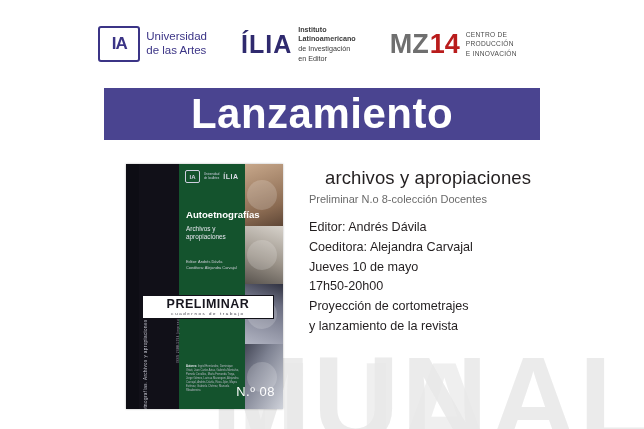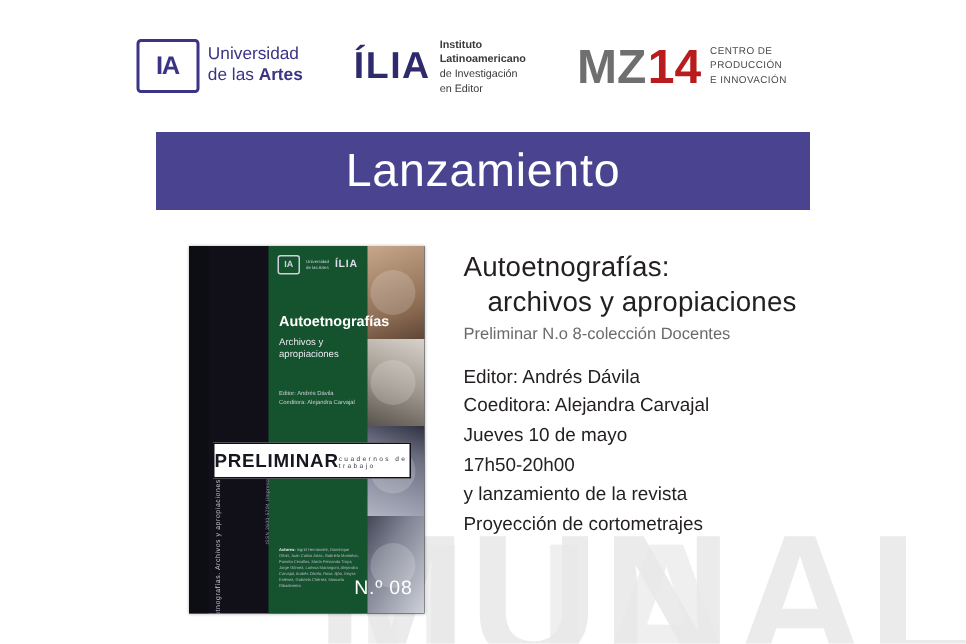--- a/index.html
+++ b/index.html
@@ -69,40 +69,40 @@
     color: #3b3486;
     letter-spacing: -1px;
   }
   .ua-text {
     font-size: 11.5px;
     line-height: 1.18;
     color: #3b3486;
   }
   .ua-text .l1 { font-weight: 400; }
   .ua-text .l2 { font-weight: 400; }
-  .ua-text .strong { font-weight: 700; }
+  .ua-text .strong { font-weight: 400; }
 
   
   .ilia-mark {
     font-size: 25px;
     font-weight: 700;
     color: #2f2a6e;
     letter-spacing: 1px;
   }
   .ilia-text {
     font-size: 7.2px;
     line-height: 1.35;
     color: #3a3a3a;
     max-width: 88px;
   }
   .ilia-text .strong { font-weight: 700; }
 
   
   .mz-mark {
-    font-size: 32px;
+    font-size: 27px;
     font-weight: 700;
     color: #6f6f6f;
     letter-spacing: 0px;
     display: flex;
     align-items: flex-end;
     gap: 1px;
   }
   .mz-mark .gl {
     color: #b91c1c;
     font-weight: 700;
@@ -122,22 +122,22 @@
     z-index: 2;
     margin: 8px 104px 0 104px;
     background: #4a4490;
     height: 52px;
     display: flex;
     align-items: center;
     justify-content: center;
   }
   .banner-title {
     color: #ffffff;
-    font-size: 31px;
-    font-weight: 400;
+    font-size: 42px;
+    font-weight: 700;
     letter-spacing: .5px;
   }
 
   
   .content {
     position: relative;
     z-index: 2;
     display: flex;
     gap: 26px;
     padding: 24px 30px 0 126px;
@@ -304,20 +304,21 @@
 
   
   .prelim {
     position: absolute;
     left: 3px;
     top: 131px;
     width: 130px;
     height: 22px;
     background: #ffffff;
     display: flex;
+    flex-direction: column;
     align-items: center;
     justify-content: center;
     border: 1px solid #111018;
   }
   .prelim .p1 {
     font-size: 12.5px;
     font-weight: 700;
     color: #17161f;
     letter-spacing: .5px;
     line-height: 1;
@@ -483,28 +484,27 @@
         <div class="p1">PRELIMINAR</div>
         <div class="p2">cuadernos de trabajo</div>
       </div>
 
       <div class="cover-issue">N.º 08</div>
     </div>
   </div>
 
   <div class="info">
     <h1>
-      <span>Autoetnografías:</span>
       <span class="indent">archivos y apropiaciones</span>
     </h1>
     <div class="sub">Preliminar N.o 8-colección Docentes</div>
 
     <div class="details">
       <div>Editor: Andrés Dávila</div>
       <div>Coeditora: Alejandra Carvajal</div>
       <div>Jueves 10 de mayo</div>
       <div>17h50-20h00</div>
+      <div>Proyección de cortometrajes</div>
       <div>y lanzamiento de la revista</div>
-      <div>Proyección de cortometrajes</div>
     </div>
   </div>
 
 </div>
 
 </body></html>

